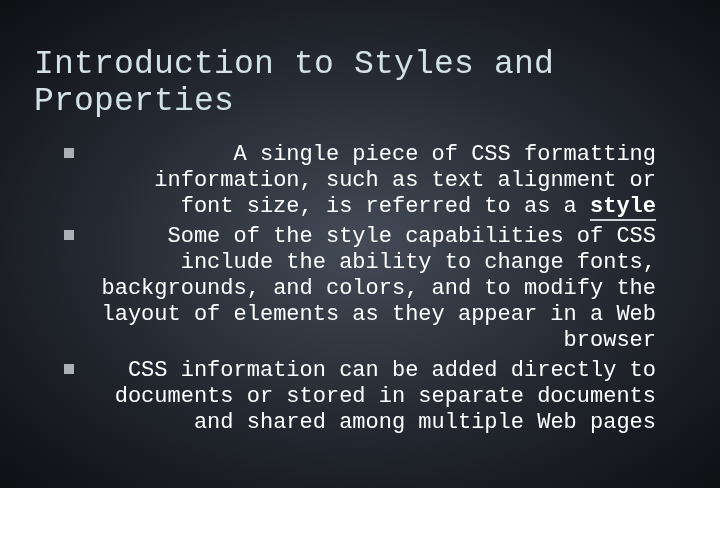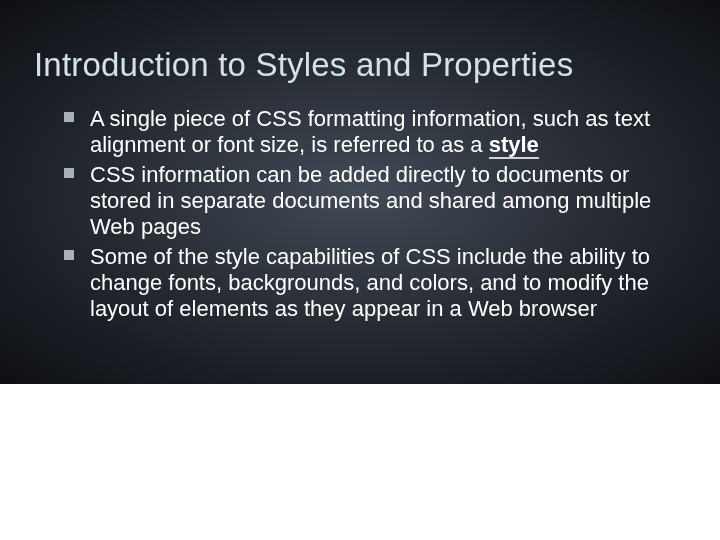--- a/index.html
+++ b/index.html
@@ -5,35 +5,37 @@
   html, body {
     margin: 0;
     padding: 0;
     width: 720px;
     height: 540px;
     overflow: hidden;
     font-family: Arial, Helvetica, sans-serif;
   }
   .slide {
     width: 720px;
-    height: 384px;
+    height: 488px;
     background: radial-gradient(ellipse at center, #434b57 0%, #23272f 55%, #0d0f13 100%);
     box-sizing: border-box;
     padding: 20px 34px 0 34px;
+    font-family: Liberation Mono, monospace;
   }
   .title {
     color: #d3e2e9;
     font-size: 33px;
     font-weight: 400;
     letter-spacing: 0.2px;
     margin: 26px 0 22px 0;
   }
   .body {
     padding-left: 56px;
     padding-right: 30px;
+    text-align: right;
   }
   .item {
     position: relative;
     color: #ffffff;
     font-size: 22px;
     line-height: 1.18;
     margin: 4px 0 4px 0;
     font-weight: 400;
   }
   .item .marker {
@@ -58,23 +60,23 @@
   <div class="title">Introduction to Styles and Properties</div>
   <div class="body">
 
     <div class="item">
       <span class="marker"></span>
       <span class="text"><span>A single piece of CSS formatting information, such as text alignment or font size, is referred to as a </span><b class="term">style</b><span></span></span>
     </div>
 
     <div class="item">
       <span class="marker"></span>
-      <span class="text">CSS information can be added directly to documents or stored in separate documents and shared among multiple Web pages</span>
+      <span class="text">Some of the style capabilities of CSS include the ability to change fonts, backgrounds, and colors, and to modify the layout of elements as they appear in a Web browser</span>
     </div>
 
     <div class="item">
       <span class="marker"></span>
-      <span class="text">Some of the style capabilities of CSS include the ability to change fonts, backgrounds, and colors, and to modify the layout of elements as they appear in a Web browser</span>
+      <span class="text">CSS information can be added directly to documents or stored in separate documents and shared among multiple Web pages</span>
     </div>
 
 
   </div>
 </div>
 
 </body></html>

